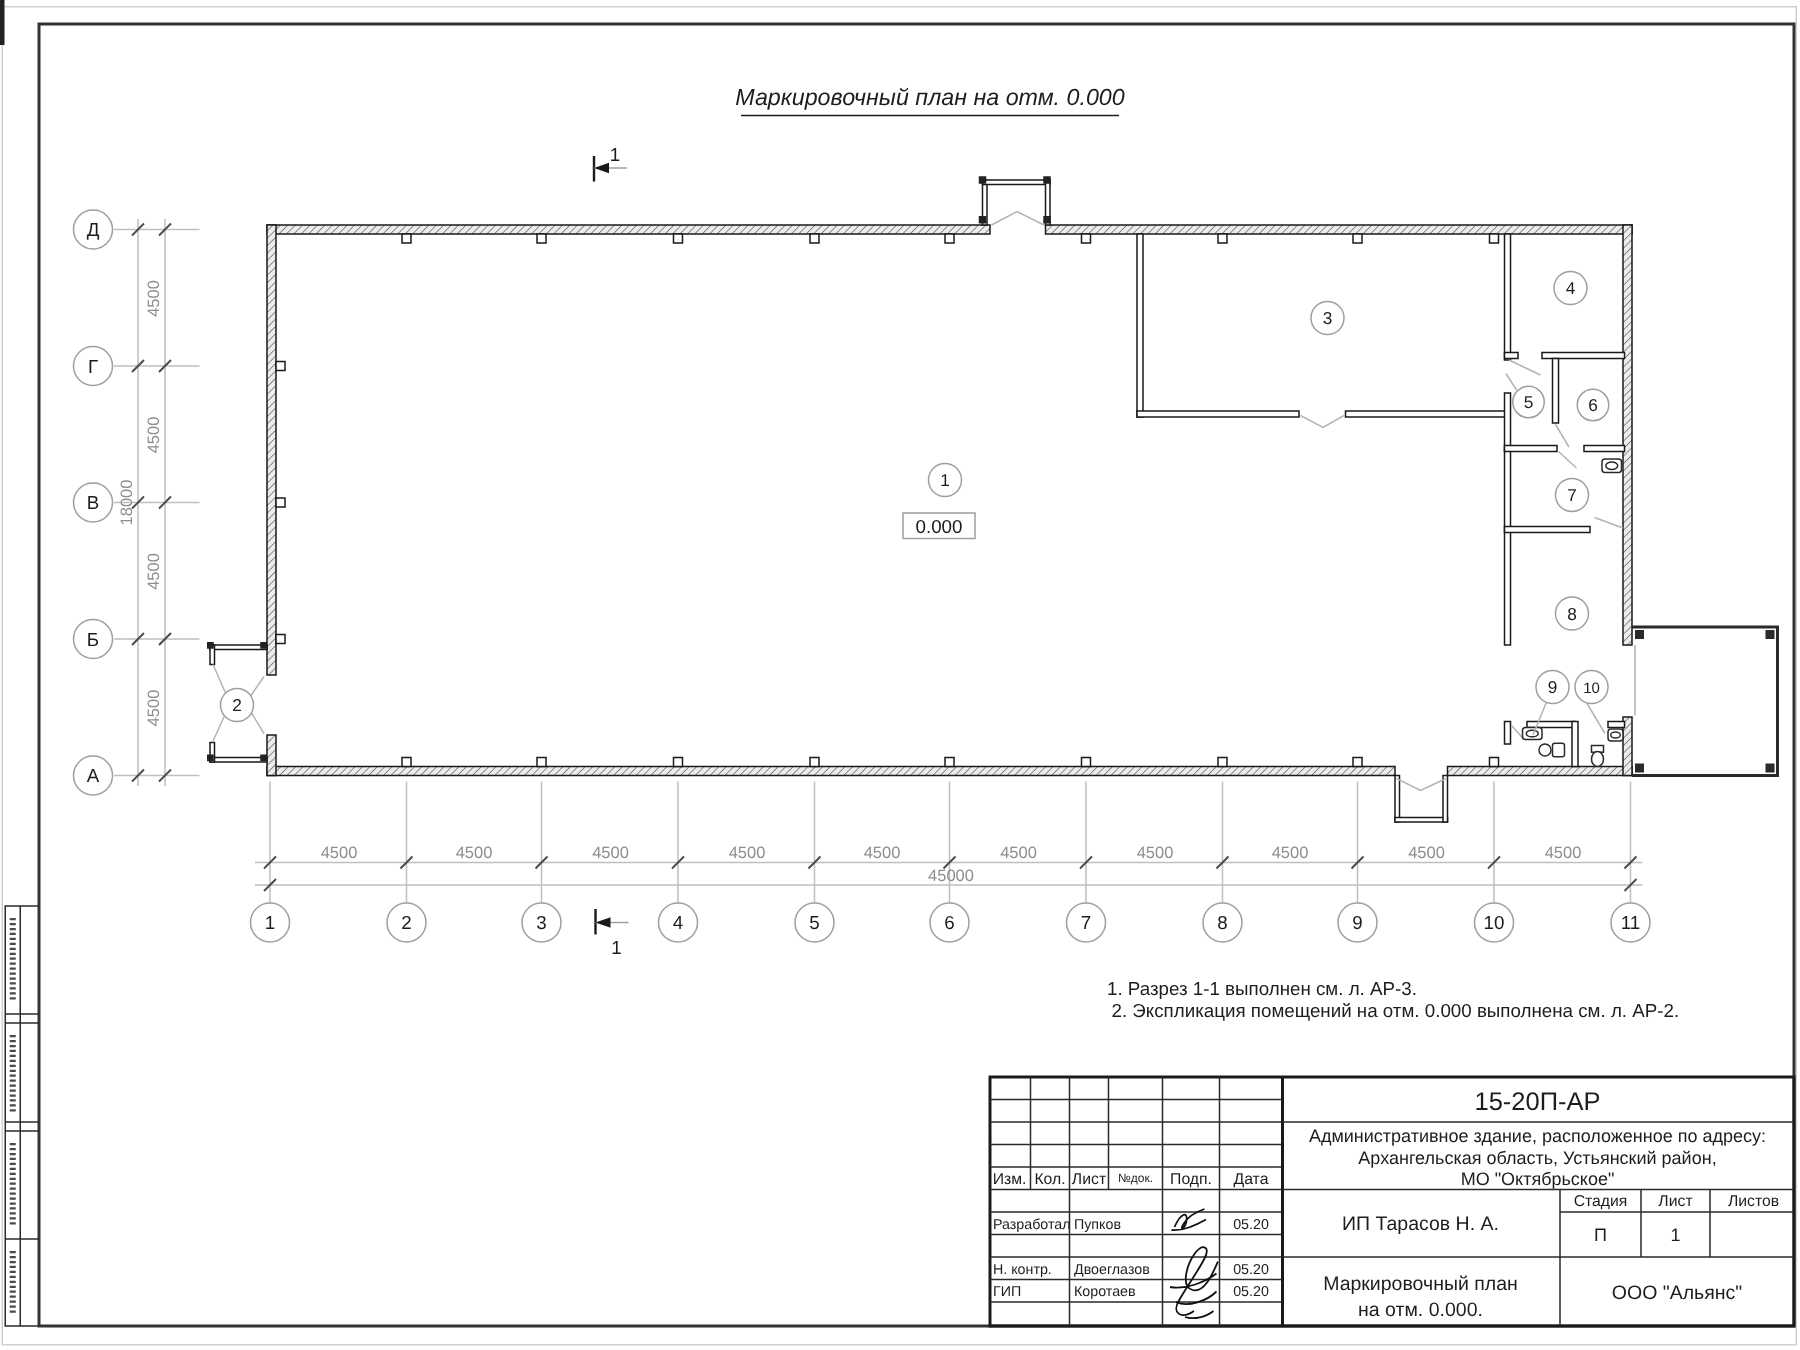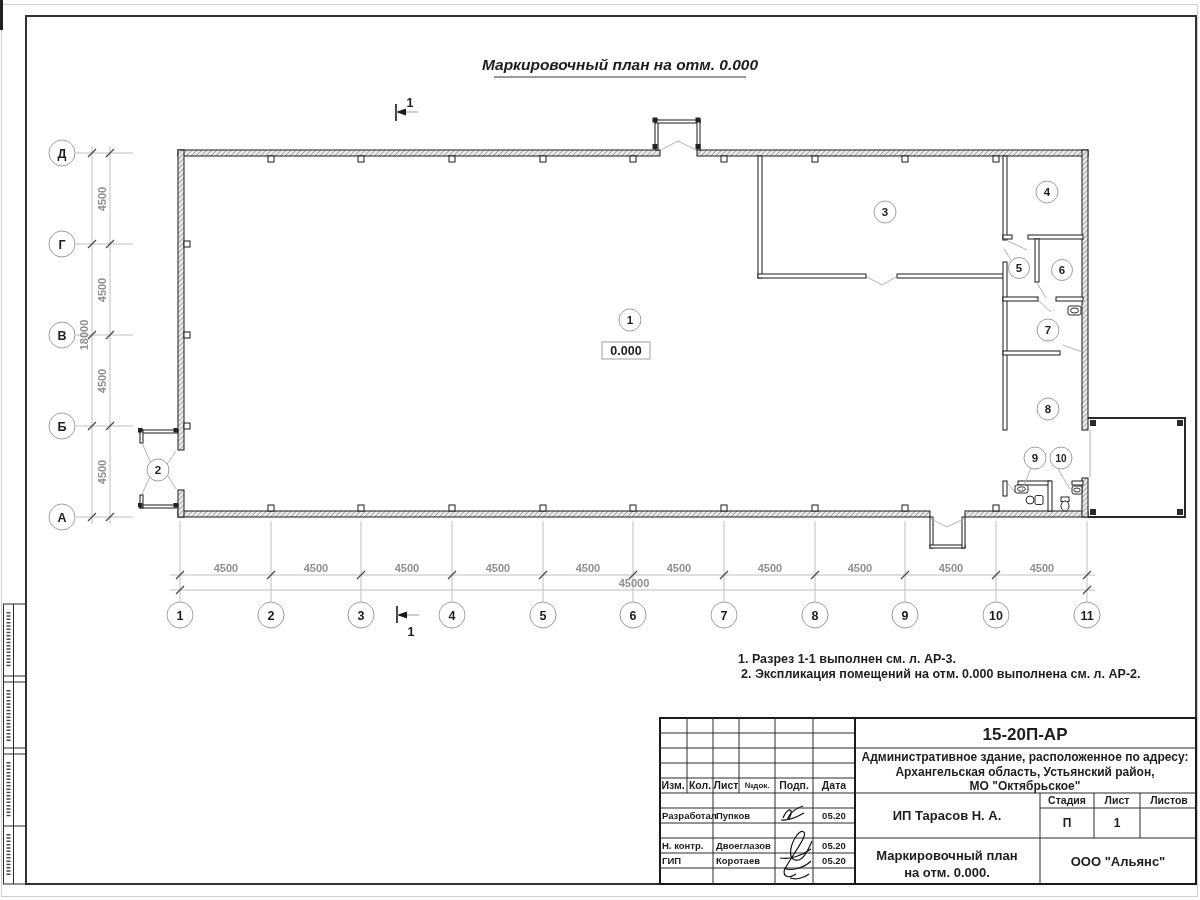--- a/index.html
+++ b/index.html
@@ -1,17 +1,17 @@
 <!DOCTYPE html>
 <html><head>
 <meta charset="utf-8">
 <style>
   html,body{margin:0;padding:0;background:#fff;}
   #sheet{position:relative;width:1200px;height:900px;background:#fff;overflow:hidden;
-         font-family:"Liberation Sans", sans-serif;font-weight:bold;}
+         font-family:"Liberation Sans", sans-serif;}
   svg{position:absolute;left:0;top:0;}
   text{fill:#1d1d1d;font-family:"Liberation Sans", sans-serif;}
   .tg{fill:#8f8f8f;}          
   .tt{font-style:italic;}
   .dimln{stroke:#bfbfbf;stroke-width:1;fill:none;}
   .tick{stroke:#4c4c4c;stroke-width:1.3;fill:none;}
   .cir{fill:#fff;stroke:#9f9f9f;stroke-width:1;}
   .part{fill:#fff;stroke:#1a1a1a;stroke-width:1;}
   .door{stroke:#b3b3b3;stroke-width:1;fill:none;}
   .fix{fill:#fff;stroke:#2a2a2a;stroke-width:1;}

